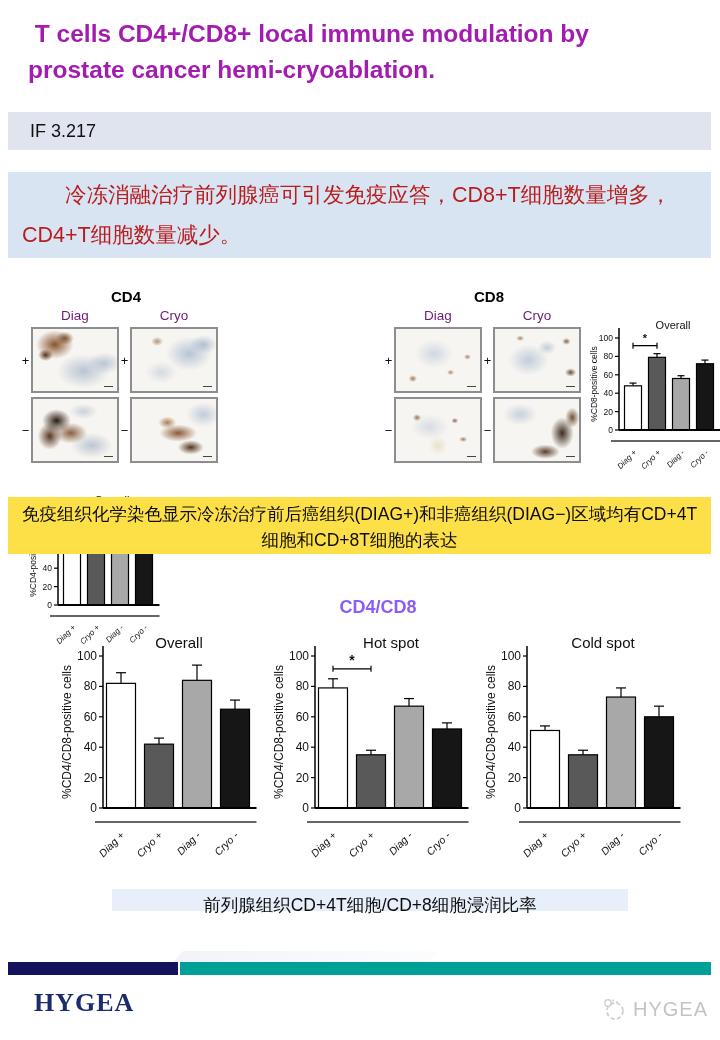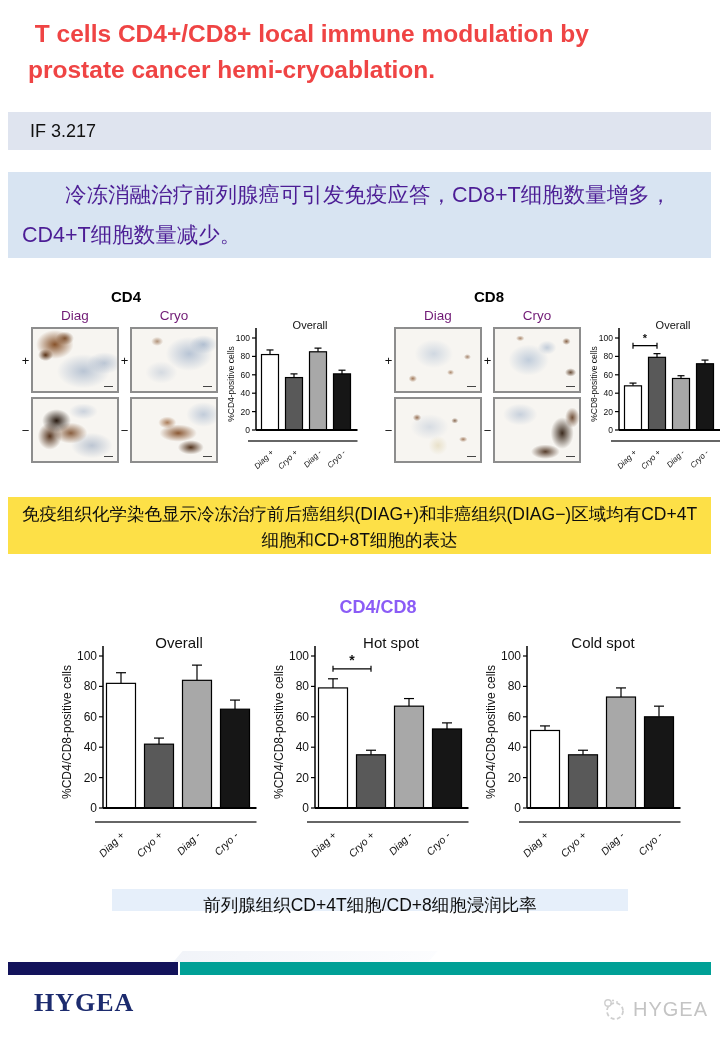--- a/index.html
+++ b/index.html
@@ -4,37 +4,37 @@
 <style>
   html,body{margin:0;padding:0;}
   body{
     width:720px;height:1040px;position:relative;overflow:hidden;
     background:#ffffff;font-family:"Liberation Sans",sans-serif;color:#111;
   }
   .abs{position:absolute;}
   
   .page-title{
     top:16px;left:28px;width:622px;
-    font-size:24.5px;font-weight:bold;line-height:36px;color:#ef4444;white-space:pre-wrap;
+    font-size:24.5px;font-weight:bold;line-height:36px;color:#a21caf;white-space:pre-wrap;
   }
   .journal-bar{
     top:112px;left:8px;width:703px;height:38px;background:#dfe4ef;
     display:flex;align-items:center;font-size:18px;padding-left:22px;box-sizing:border-box;
   }
   .journal-citation{width:402px;}
   
   .summary-box{
     top:172px;left:8px;width:703px;height:86px;background:#d8e4f2;
     font-size:21.5px;line-height:40px;padding:3px 18px 0 14px;box-sizing:border-box;
-    text-indent:43px;color:#4c1d95;
+    text-indent:43px;color:#b91c1c;
   }
   
   .figure-row{top:288px;left:20px;display:flex;}
   .ihc-panel{display:flex;align-items:flex-start;}
-  .panel-cd4{width:342px;}
+  .panel-cd4{width:342px;flex-direction:column;}
   .panel-cd8{margin-left:21px;}
   .ihc-block{width:198px;}
   .ihc-title{text-align:center;font-weight:bold;font-size:15px;padding-left:14px;color:#000;}
   .col-heads{display:flex;margin-top:3px;font-size:13.5px;color:#701a75;}
   .col-spacer{width:11px;}
   .col-head{width:88px;text-align:center;}
   .ihc-row{display:flex;align-items:center;margin-top:4px;}
   .sign{width:11px;font-size:13px;text-align:center;color:#111;}
   .h-img{
     width:84px;height:62px;border:2px solid #8d8d8d;background-color:#f7f5f1;position:relative;

